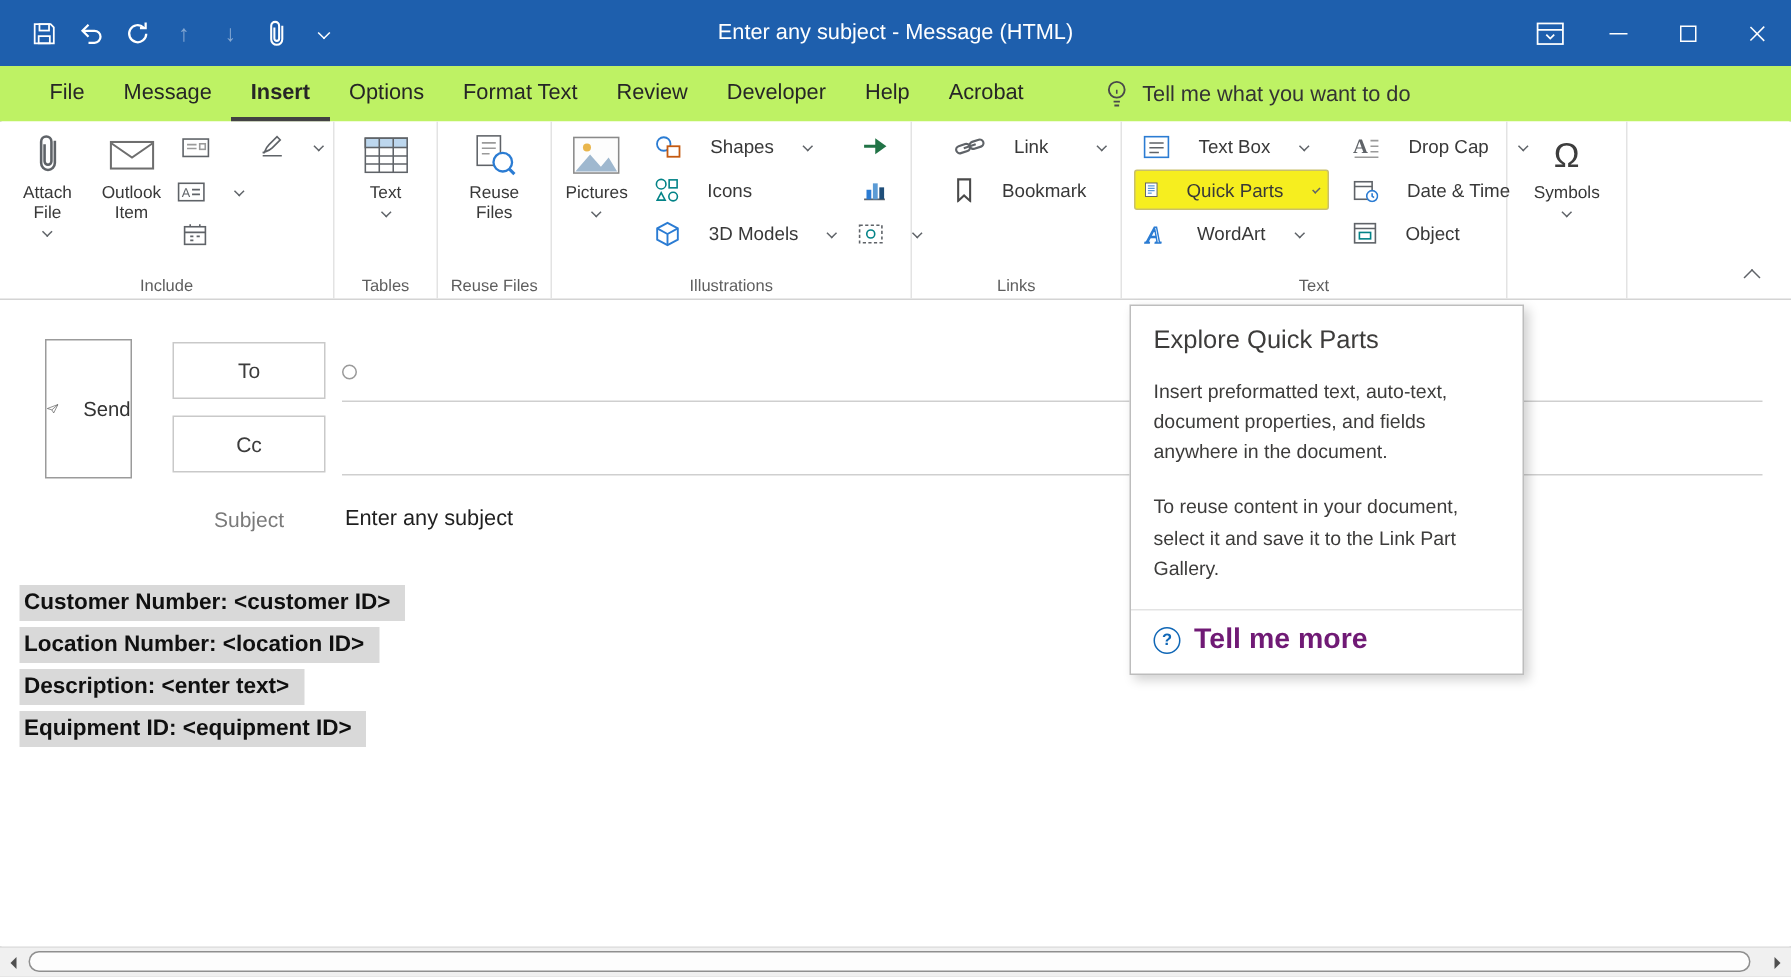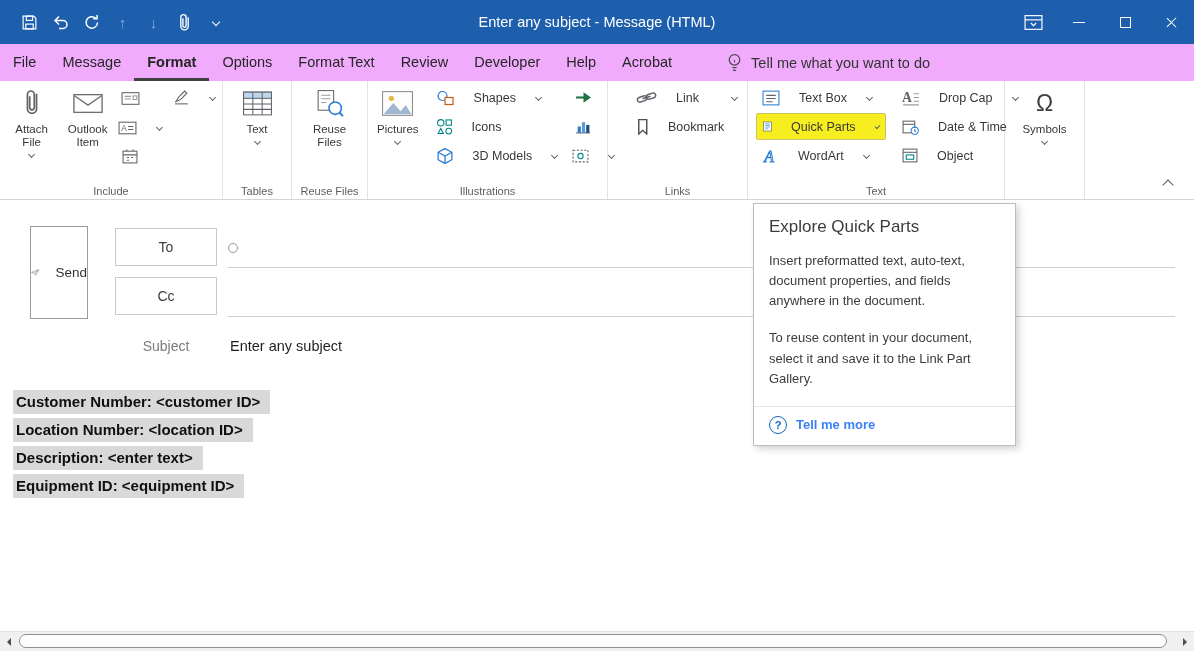--- a/index.html
+++ b/index.html
@@ -16,21 +16,21 @@
   .winctl { position:absolute; right:0; top:0; height:44px; display:flex; }
   .winctl > span { width:46px; height:44px; display:flex; align-items:center; justify-content:center; }
   .min-glyph { width:12px; height:0; border-top:1.6px solid #fff; display:block; }
   .max-glyph { width:11px; height:11px; border:1.3px solid #fff; display:block; }
   .x-glyph { position:relative; width:13px; height:13px; display:block; }
   .x-glyph::before,.x-glyph::after { content:""; position:absolute; left:6px; top:0; width:1.4px; height:13px; background:#fff; }
   .x-glyph::before { transform:rotate(45deg); } .x-glyph::after { transform:rotate(-45deg); }
   .chv-w { display:inline-block; width:6px; height:6px; border-right:1.4px solid #fff; border-bottom:1.4px solid #fff; transform:rotate(45deg); }
 
   
-  .menubar { position:absolute; top:44px; left:0; right:0; height:37px; background:#f0abfc; display:flex; align-items:stretch; padding-left:0; }
+  .menubar { position:absolute; top:44px; left:0; right:0; height:37px; background:#bef264; display:flex; align-items:stretch; padding-left:20px; }
   .tab { padding:0 13px; line-height:37px; font-size:14.5px; color:#262626; cursor:default; white-space:nowrap; }
   .tab.active { font-weight:bold; box-shadow:inset 0 -3px 0 #424242; }
   .tellme { display:flex; align-items:center; gap:9px; margin-left:42px; font-size:14.5px; color:#333; }
 
   
   .ribbon { position:absolute; top:81px; left:0; right:0; height:119px; background:#fff; border-bottom:1px solid #d4d4d4; display:flex; }
   .rgroup { position:relative; height:100%; border-right:1px solid #e3e3e3; padding:3px 4px 18px; }
   .glabel { position:absolute; bottom:2px; left:0; right:0; text-align:center; font-size:11px; color:#5e5e5e; white-space:nowrap; }
   .gcontent { display:flex; align-items:flex-start; height:100%; }
   .bb { display:flex; flex-direction:column; align-items:center; padding:3px 3px 0; border-radius:2px; cursor:default; }
@@ -44,21 +44,21 @@
   .sicon { width:28px; height:27px; display:flex; align-items:center; justify-content:center; }
   .hl-y { background:#f6ee1f; border:1px solid #c9c06a; }
   .collapse-chv { position:absolute; right:22px; bottom:10px; width:8px; height:8px; border-right:1.6px solid #5f6368; border-bottom:1.6px solid #5f6368; transform:rotate(-135deg); cursor:default; }
   .omega { font-size:23px; color:#3d3d3d; line-height:1; }
 
   
   .tooltip { position:absolute; left:753px; top:203px; width:263px; background:#fff; border:1px solid #bdbdbd; box-shadow:3px 3px 7px rgba(0,0,0,.18); padding:13px 15px 4px; z-index:60; font-size:13px; color:#3d3c3b; }
   .tt-title { font-weight:normal; font-size:17px; margin-bottom:14px; }
   .tt-p { line-height:1.55; margin-bottom:17px; }
   .tt-foot { border-top:1px solid #e3e3e3; margin:2px -15px 0; padding:9px 15px 7px; display:flex; align-items:center; gap:9px; }
-  .tt-more { color:#3b82f6; font-weight:bold; font-size:13px; cursor:default; }
+  .tt-more { color:#701a75; font-weight:bold; font-size:19px; cursor:default; }
   .help-circ { width:18px; height:18px; border:1.6px solid #1067b6; border-radius:50%; display:flex; align-items:center; justify-content:center; font-size:11px; font-weight:bold; color:#1067b6; }
 
   
   .compose { position:absolute; top:200px; left:0; right:0; bottom:20px; background:#fff; }
   .send-btn { position:absolute; left:30px; top:26px; width:58px; height:93px; border:1px solid #9b9b9b; display:flex; flex-direction:row; align-items:center; justify-content:center; gap:16px; cursor:default; }
   .send-btn .lbl { font-size:13.5px; color:#333; }
   .field-btn { position:absolute; left:115px; width:102px; height:38px; border:1px solid #c9c9c9; background:#fff; display:flex; align-items:center; justify-content:center; font-size:14px; color:#3c3c3c; cursor:default; }
   .field-line { position:absolute; left:228px; right:19px; height:40px; border-bottom:1px solid #cfcfcf; display:flex; align-items:center; gap:9px; }
   .presence { width:10px; height:10px; border:1.3px solid #9a9a9a; border-radius:50%; flex:0 0 auto; }
   .addr { font-size:15px; color:#1b1b1b; }
@@ -129,21 +129,21 @@
         </span>
       <span>
           <span class="x-glyph"></span>
         </span>
     </div>
   </div>
 
   <div class="menubar">
     <span class="tab">File</span>
     <span class="tab">Message</span>
-    <span class="tab active">Format</span>
+    <span class="tab active">Insert</span>
     <span class="tab">Options</span>
     <span class="tab">Format Text</span>
     <span class="tab">Review</span>
     <span class="tab">Developer</span>
     <span class="tab">Help</span>
     <span class="tab">Acrobat</span>
     <span class="tellme">
       <svg width="15" height="20" viewBox="0 0 14 19">
           <circle cx="7" cy="6.5" r="5" fill="none" stroke="#4a4a4a" stroke-width="1.2"></circle>
           <path d="M5 14h4M5.5 16.5h3" stroke="#4a4a4a" stroke-width="1.2"></path>

